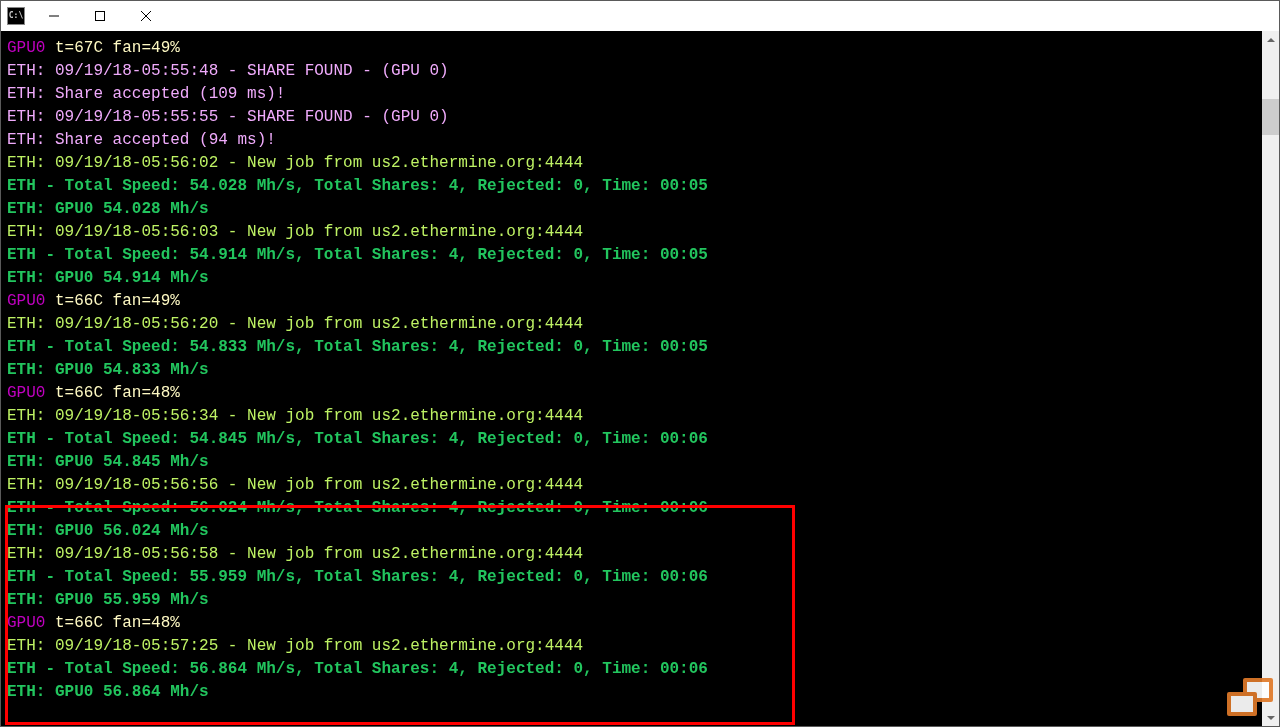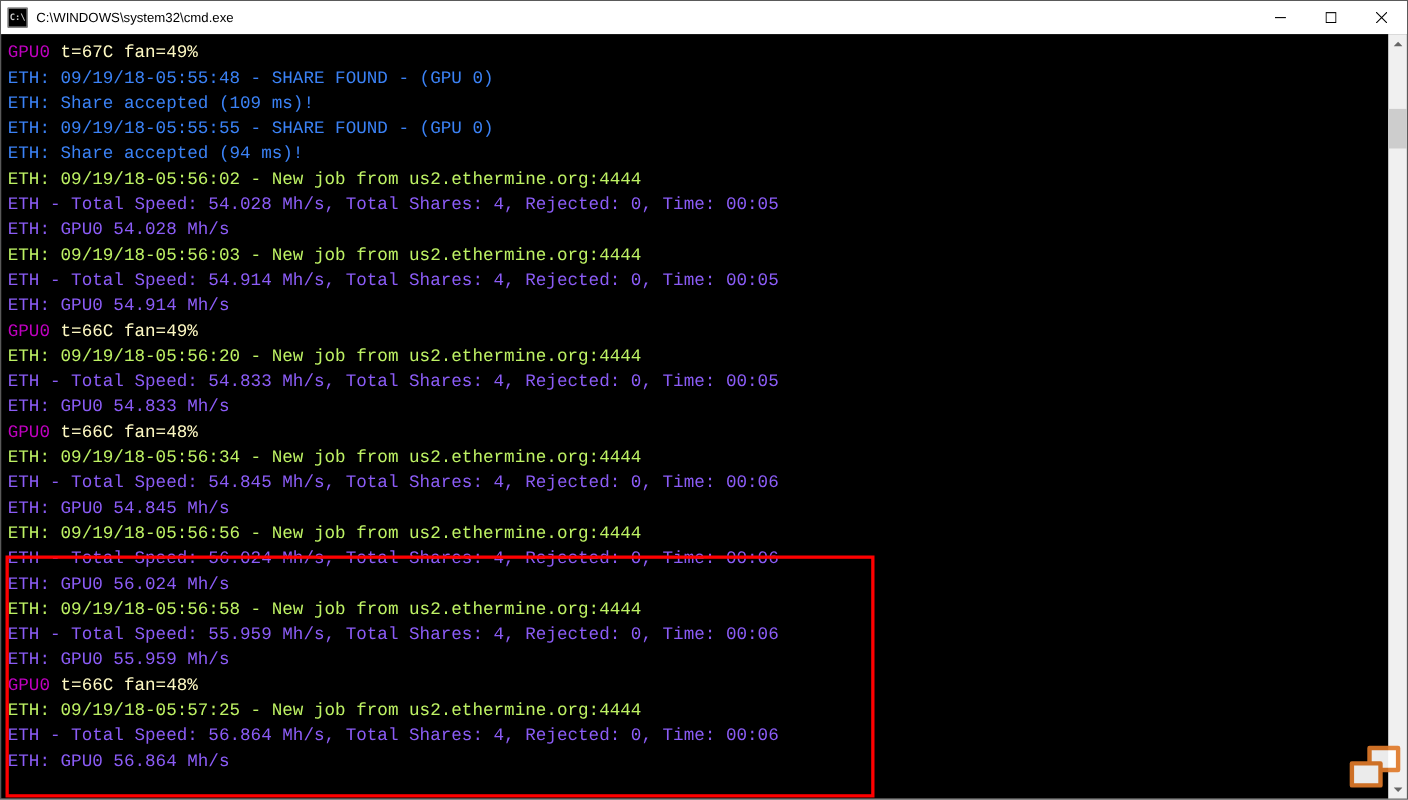--- a/index.html
+++ b/index.html
@@ -59,23 +59,23 @@
     flex: 1;
     padding: 6px 0 6px 6px;
     font: 16px/23px Consolas, "Courier New", monospace;
     white-space: pre;
     color: #c0c0c0;
     overflow: hidden;
   }
   .terminal .row { height: 23px; }
   .c-magenta { color: #c000c0; }
   .c-olive   { color: #fef9c3; }
-  .c-green   { color: #3b82f6; font-family: Liberation Mono, monospace; }
+  .c-green   { color: #f0abfc; font-family: Liberation Mono, monospace; }
   .c-white   { color: #bef264; }
-  .c-teal    { color: #8b5cf6; }
+  .c-teal    { color: #22c55e; font-weight: bold; }
   .scrollbar {
     width: 17px;
     background: #f0f0f0;
     position: relative;
   }
   .scroll-arrow {
     position: absolute; left:0; width:17px; height:17px;
     display:flex; align-items:center; justify-content:center;
   }
   .scroll-arrow.up { top:0; }
@@ -110,21 +110,20 @@
 </style>
 </head>
 <body>
 
 <div class="window">
 
   <div class="titlebar">
     <div class="app-icon">
       <span>C:\</span>
     </div>
-    <div class="title">C:\WINDOWS\system32\cmd.exe</div>
     <div class="ctl">
       <svg viewBox="0 0 10 10">
           <path d="M0 5 H10"></path>
         </svg>
     </div>
     <div class="ctl">
       <svg viewBox="0 0 10 10">
           <rect x="0.5" y="0.5" width="9" height="9"></rect>
         </svg>
     </div>

